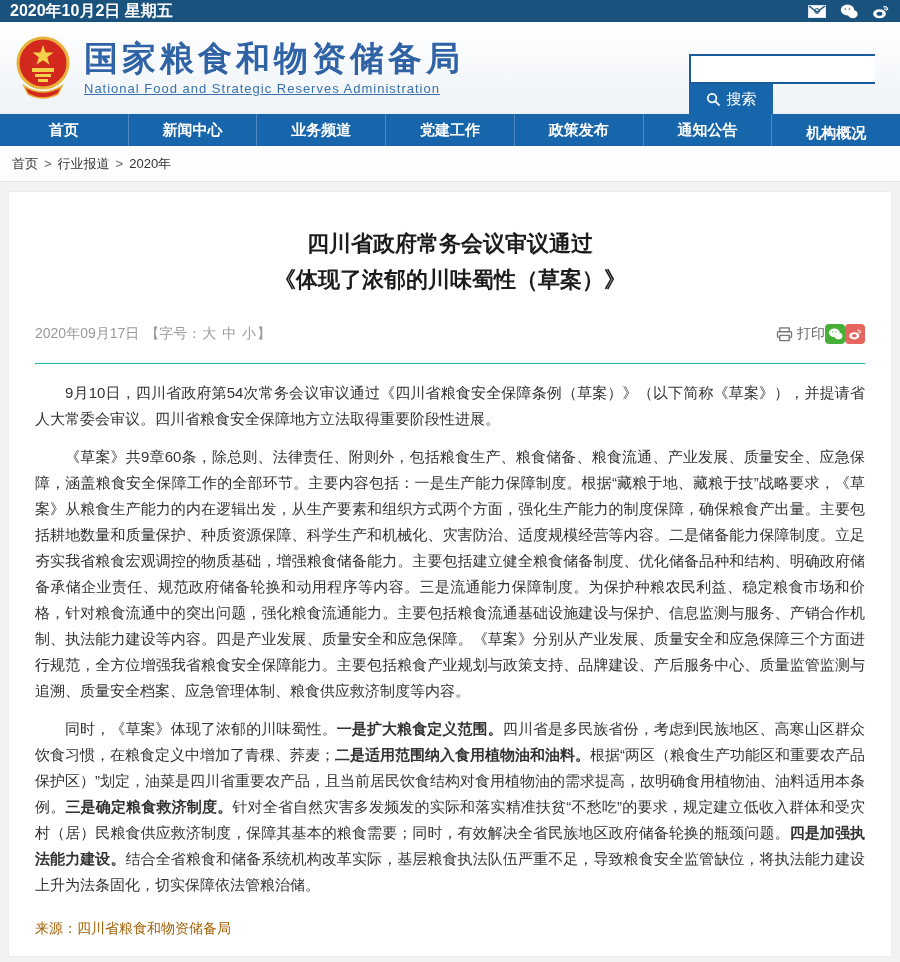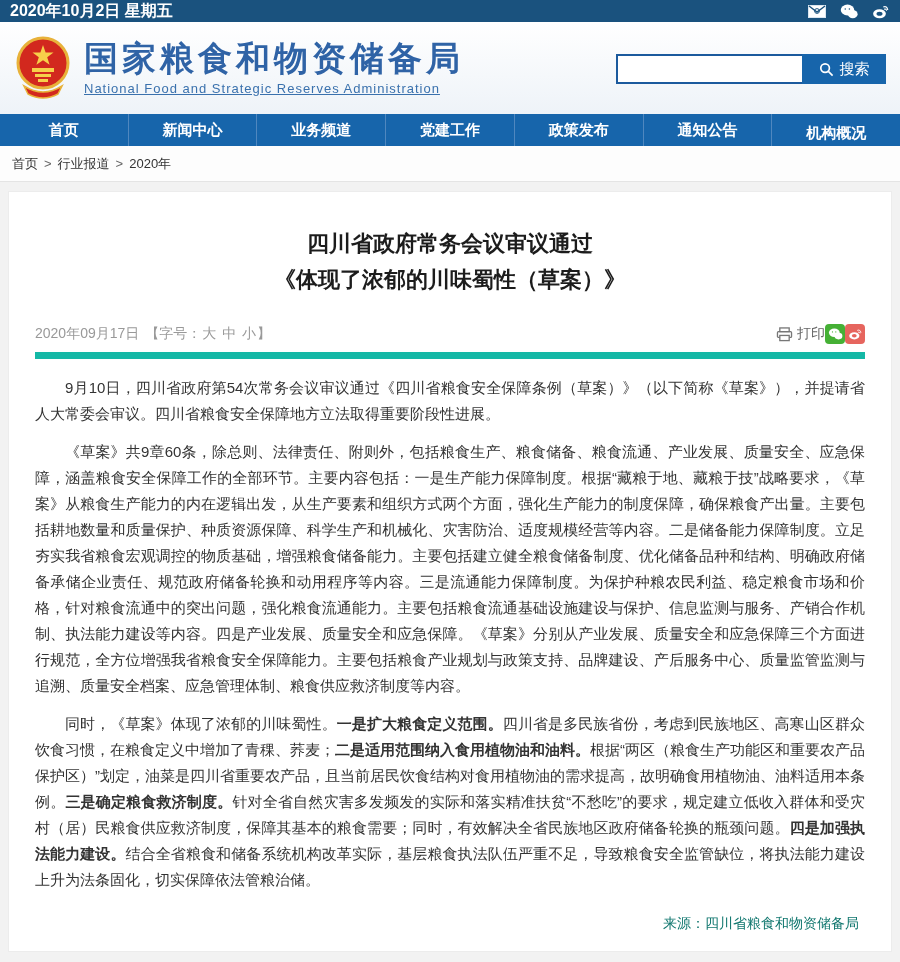--- a/index.html
+++ b/index.html
@@ -10,52 +10,52 @@
   .topbar { height:22px; background:#1a527e; display:flex; align-items:center; justify-content:space-between; padding:0 10px; }
   .topbar-date { color:#fff; font-size:16px; font-weight:bold; }
   .topbar-icons { display:flex; gap:14px; align-items:center; }
   .topbar-icons svg { display:block; }
 
   
   .header { height:92px; background:linear-gradient(#ffffff,#eef3f8); display:flex; align-items:center; padding:0 14px; position:relative; }
   .emblem { width:58px; height:64px; margin-right:12px; flex:0 0 auto; }
   .site-title-cn { color:#2f63a6; font-size:34px; font-weight:bold; letter-spacing:4px; line-height:1.1; font-family:"Liberation Serif","DejaVu Serif",serif; }
   .site-title-en { color:#3a71ad; font-size:13px; letter-spacing:1px; margin-top:3px;text-decoration:underline; }
-  .search-wrap { position:absolute; right:14px; top:32px; display:flex; }
+  .search-wrap { position:absolute; right:25px; top:32px; display:flex;flex-direction:column; }
   .search-input { width:186px; height:30px; border:2px solid #1b5a9d; border-right:none; background:#fff; outline:none; font-size:14px; padding:0 6px; }
   .search-btn { width:84px; height:30px; background:#1765ab; color:#fff; border:none; font-size:15px; display:flex; align-items:center; justify-content:center; gap:6px; cursor:pointer; }
 
   
   .nav { height:32px; background:#1765ab; display:flex; }
   .nav-item { flex:1; display:flex; align-items:center; justify-content:center; color:#fff; font-size:15px; font-weight:bold; border-right:1px solid #4f87bf; cursor:pointer; }
   .nav-item:last-child { border-right:none;margin-top:6px; }
 
   
   .breadcrumb { height:36px; background:#fdfdfd; display:flex; align-items:center; padding:0 12px; font-size:13px; color:#333; border-bottom:1px solid #e4e4e4; }
   .breadcrumb a { color:#333; text-decoration:none; margin:0 4px; cursor:pointer; }
   .breadcrumb a:first-child { margin-left:0; }
   .crumb-sep { color:#666; margin:0 2px; }
 
   
   .main-wrap { background:#f2f2f2; padding:9px 8px 14px 8px; }
   .article-box { background:#fff; min-height:668px; padding:34px 26px 18px 26px; border:1px solid #ececec; }
   .article-title { text-align:center; font-size:22px; font-weight:bold; color:#1c1c1c; line-height:36px; font-family:"Liberation Sans","DejaVu Sans",sans-serif; }
-  .meta-row { display:flex; justify-content:space-between; align-items:center; margin-top:26px; padding-bottom:8px; border-bottom:7px solid #14b8a6; }
+  .meta-row { display:flex; justify-content:space-between; align-items:center; margin-top:26px; padding-bottom:19px; border-bottom:1px solid #14b8a6; }
   .meta-left { color:#999; font-size:14px; display:flex; gap:6px; align-items:center; }
   .fontsize-ctrl span.sz { cursor:pointer; margin:0 1px; }
   .meta-right { display:flex; align-items:center; gap:0; }
   .print-link { display:flex; align-items:center; gap:4px; color:#666; font-size:14px; cursor:pointer; }
   .share-badge { width:20px; height:20px; border-radius:4px; display:flex; align-items:center; justify-content:center; cursor:pointer; }
   .share-wechat { background:#45b035; }
   .share-weibo { background:#e6655e; }
 
   .article-body { margin-top:16px; }
   .article-body p { font-size:15px; line-height:26px; text-align:justify; text-indent:2em; color:#333; margin-bottom:12px; font-family:"Liberation Sans","DejaVu Sans",sans-serif; }
   .seg-bold { font-weight:bold; }
-  .source-line { text-align:right; font-size:14px; color:#0f766e; margin-top:22px; padding-right:6px; }
+  .source-line { text-align:left; font-size:14px; color:#a16207; margin-top:22px; padding-right:6px; }
 </style>
 </head>
 <body>
 
 <div class="topbar">
   <span class="topbar-date">2020年10月2日 星期五</span>
   <span class="topbar-icons">
     <span>
         <svg width="18" height="13" viewBox="0 0 18 13">
           <rect x="0.5" y="0.5" width="17" height="12" fill="#fff" stroke="#dbe6f0"></rect>

